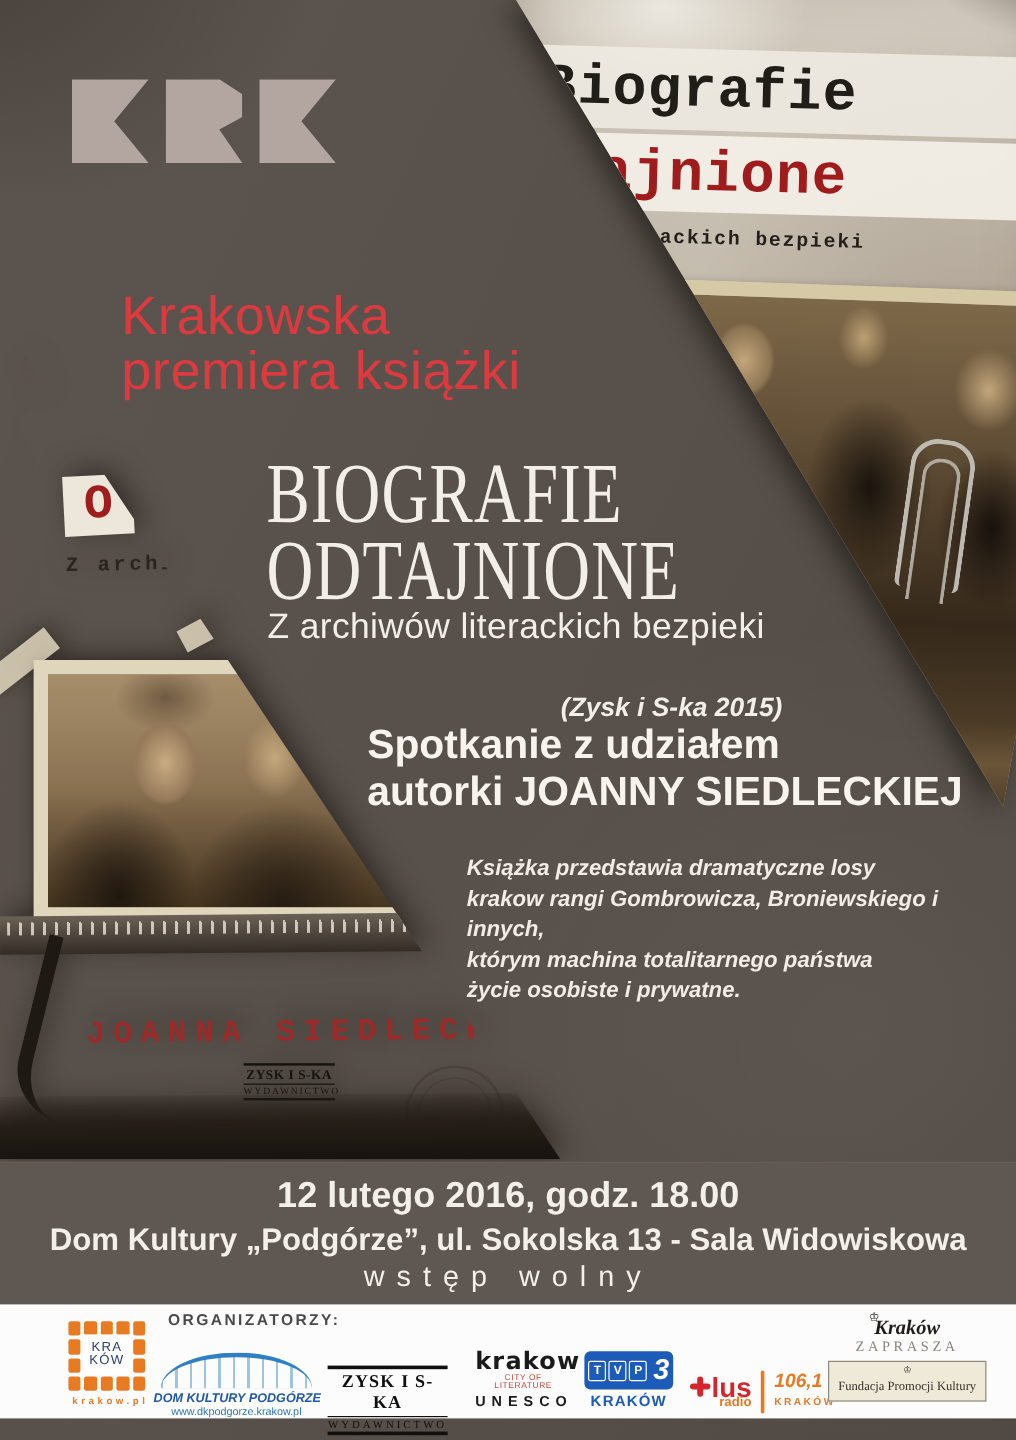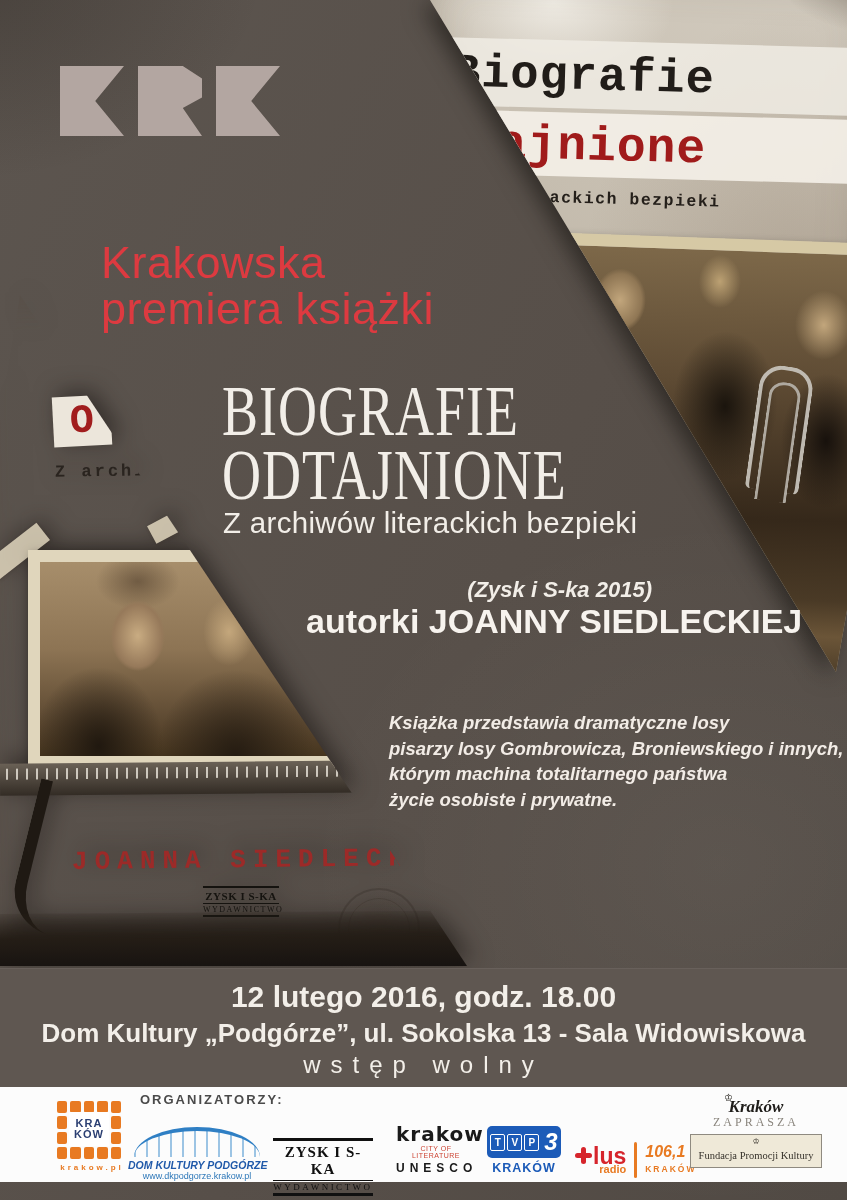--- a/index.html
+++ b/index.html
@@ -127,21 +127,21 @@
 
   
   .footer{left:0;top:1087px;width:847px;height:95px;background:#fcfcfc;color:#333;}
   .organizers{left:140px;top:5px;font-size:13px;font-weight:700;letter-spacing:2px;color:#4a4a4a;}
 
   .lg-krakow{left:57px;top:14px;width:70px;text-align:center;}
   .mosaic{position:relative;width:64px;height:58px;display:grid;grid-template-columns:repeat(5,1fr);grid-template-rows:repeat(4,1fr);gap:3px;}
   .mosaic .tile{background:#e87a22;border-radius:2px;}
   .mosaic .center{position:absolute;left:12px;top:11px;width:40px;height:34px;background:#fff;
     display:flex;flex-direction:column;align-items:center;justify-content:center;
-    color:#2b3f72;font-size:11px;line-height:11px;font-weight:700;letter-spacing:1px;text-align:right;}
+    color:#2b3f72;font-size:11px;line-height:11px;font-weight:400;letter-spacing:1px;text-align:right;}
   .lg-krakow .url{margin-top:4px;font-size:8px;font-weight:700;letter-spacing:3px;color:#e87a22;}
 
   .lg-dkp{left:128px;top:40px;width:138px;text-align:center;}
   .bridge{position:relative;width:126px;height:26px;margin:0 auto;
     border-top:4px solid #2f7fc4;border-radius:50% 50% 0 0/100% 100% 0 0;
     background:repeating-linear-gradient(90deg,#9cc4e4 0 2px,transparent 2px 12px);}
   .lg-dkp .name{margin-top:2px;font-size:10.5px;font-weight:800;font-style:italic;color:#2059a9;white-space:nowrap;}
   .lg-dkp .url{font-size:9px;color:#2d77b8;}
 
   .lg-zysk{left:273px;top:51px;width:100px;text-align:center;font-family:"Liberation Serif",serif;color:#101010;border-top:3px solid #101010;padding-top:3px;}
@@ -232,26 +232,27 @@
     <div>Krakowska</div>
     <div>premiera książki</div>
   </div>
 
   <div class="abs title-line tl1">BIOGRAFIE</div>
   <div class="abs title-line tl2">ODTAJNIONE</div>
   <div class="abs subtitle">Z archiwów literackich bezpieki</div>
   <div class="abs edition">(Zysk i S-ka 2015)</div>
 
   <div class="abs meeting">
+    <div>Spotkanie z udziałem</div>
     <div>autorki JOANNY SIEDLECKIEJ</div>
   </div>
 
   <div class="abs desc">
     <span>Książka przedstawia dramatyczne losy</span>
-    <span>pisarzy losy Gombrowicza, Broniewskiego i innych,</span>
+    <span>krakow rangi Gombrowicza, Broniewskiego i innych,</span>
     <span>którym machina totalitarnego państwa</span>
     <span>życie osobiste i prywatne.</span>
   </div>
 
   <div class="abs band">
     <div class="date">12 lutego 2016, godz. 18.00</div>
     <div class="venue">Dom Kultury „Podgórze”, ul. Sokolska 13 - Sala Widowiskowa</div>
     <div class="admission">wstęp wolny</div>
   </div>
 

